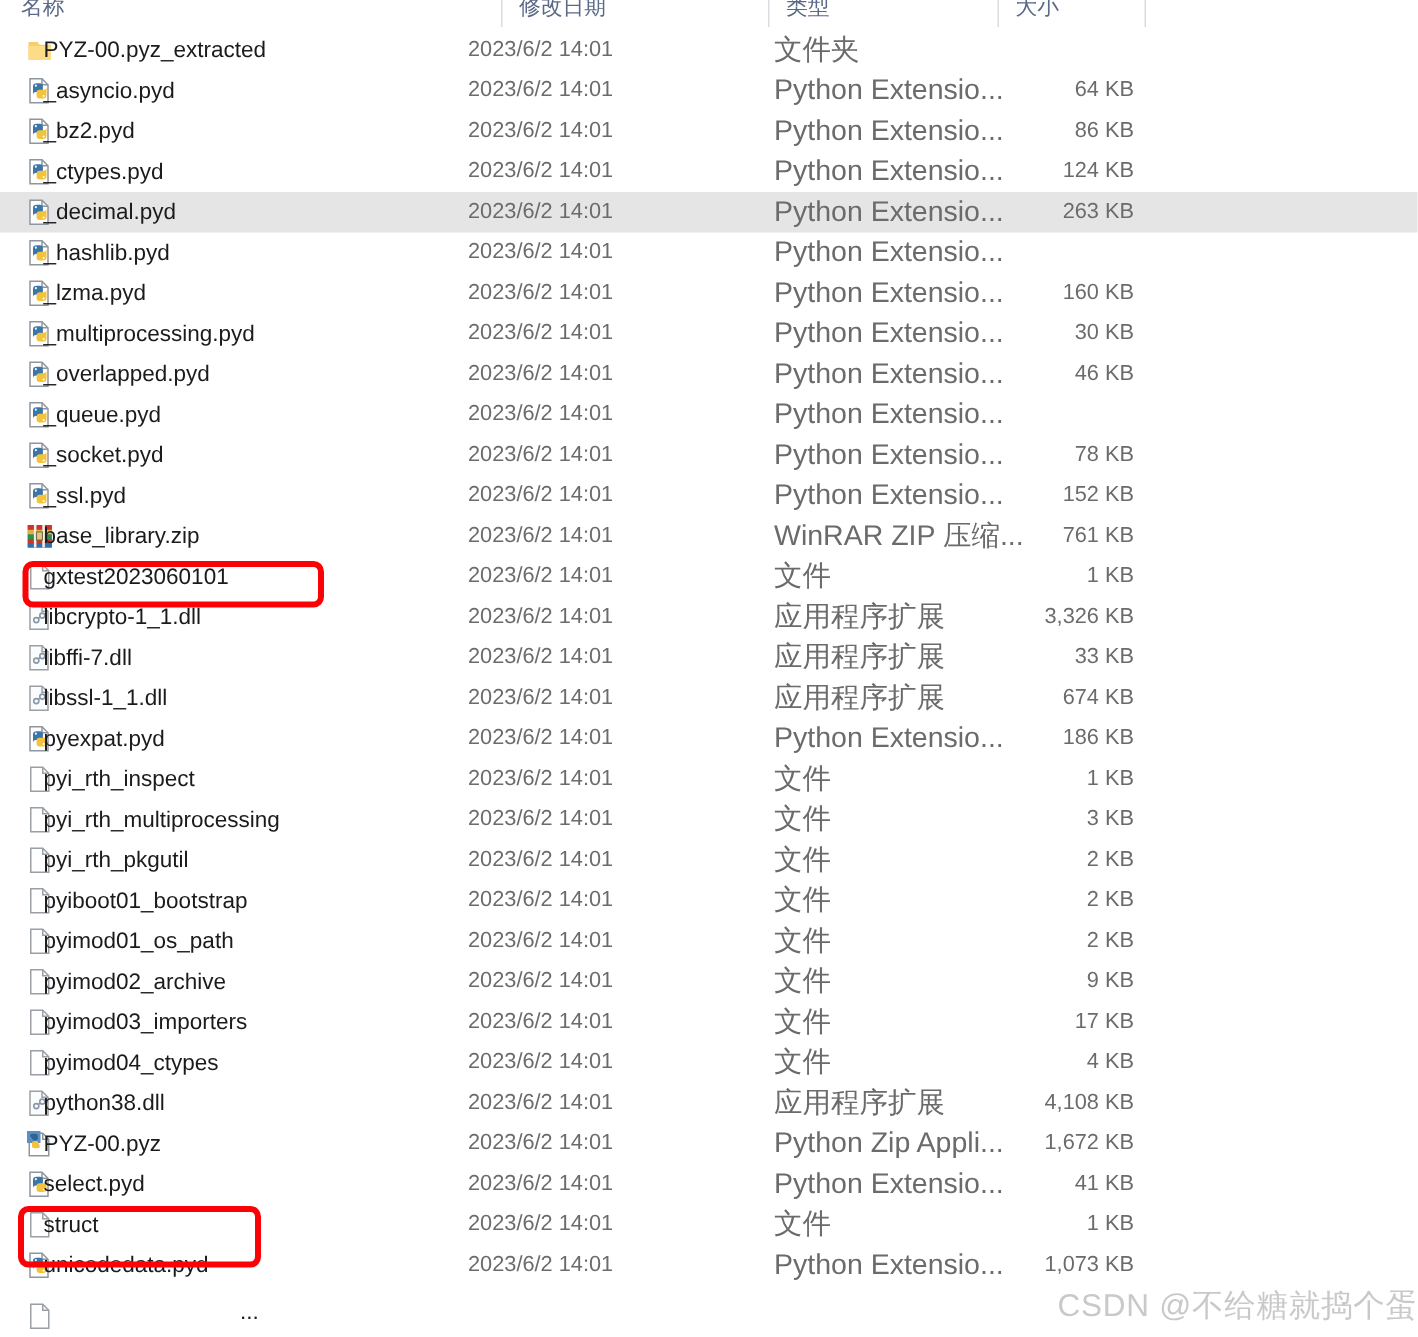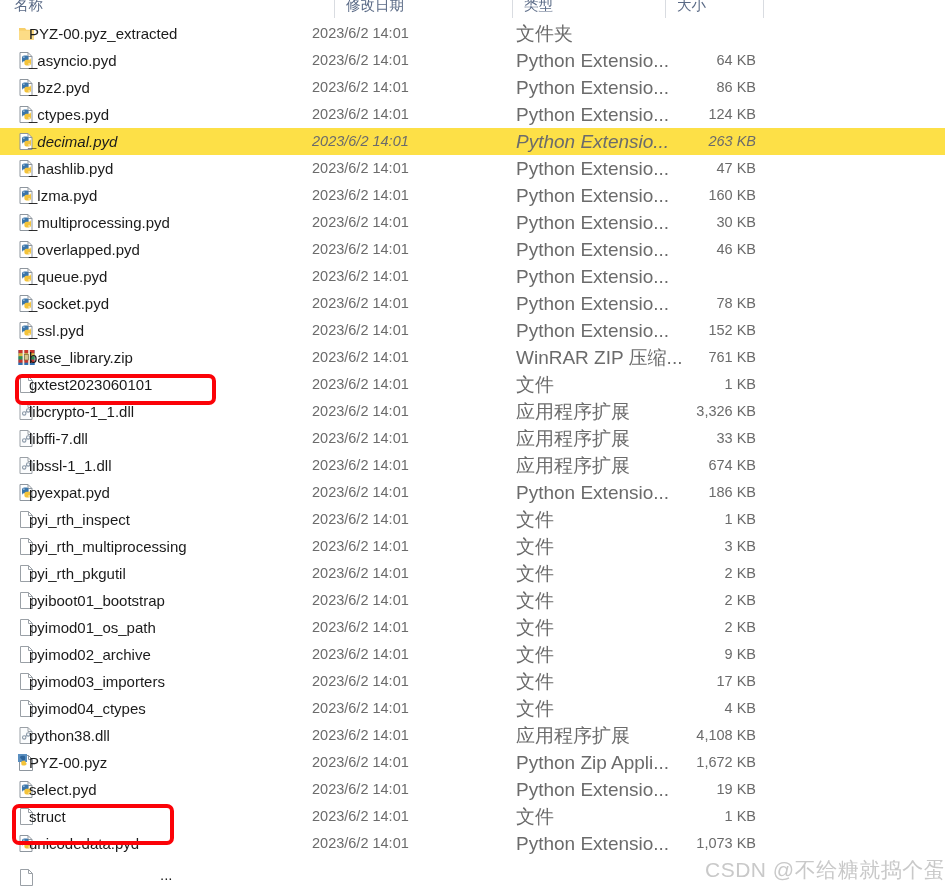--- a/index.html
+++ b/index.html
@@ -45,22 +45,21 @@
     left: 0;
     top: 20px;
     width: 945px;
   }
   .row {
     position: relative;
     height: 27px;
     width: 945px;
   }
   .row.selected {
-    background: #fde047;
-    font-style: italic;
+    background: #e5e5e5;
   }
   .cell-name {
     position: absolute;
     left: 29px;
     top: 0;
     height: 27px;
     line-height: 27px;
     font-size: 15px;
     color: #1b1b1b;
     white-space: nowrap;
@@ -256,21 +255,20 @@
           <path d="M11 1.5 v4 h4" fill="none" stroke="#8e969e" stroke-width="1"></path>
           <path d="M5 6.5 q0-2 2.4-2 h2.2 q2 0 2 1.8 v2.2 q0 1.8-2 1.8 H7 q-2 0-2 2 v1.4" fill="#3b76ab"></path>
           <circle cx="6.9" cy="6.1" r="0.7" fill="#ffffff"></circle>
           <path d="M14 12.6 q0 2-2.4 2 H9.4 q-2 0-2-1.8 v-2.2 q0-1.8 2-1.8 H12 q2 0 2-2 V5.4" fill="#f3c33b"></path>
           <circle cx="12.1" cy="13" r="0.7" fill="#ffffff"></circle>
         </svg>
       </span>
       <span class="cell-name">_hashlib.pyd</span>
       <span class="cell-date">2023/6/2 14:01</span>
       <span class="cell-type">Python Extensio...</span>
-      <span class="cell-size">47 KB</span>
     </div>
     <div class="row">
       <span class="icon">
         <svg width="19" height="19" viewBox="0 0 19 19">
           <path d="M3 1.5 h8 l4 4 v12 h-12 z" fill="#ffffff" stroke="#8e969e" stroke-width="1"></path>
           <path d="M11 1.5 v4 h4" fill="none" stroke="#8e969e" stroke-width="1"></path>
           <path d="M5 6.5 q0-2 2.4-2 h2.2 q2 0 2 1.8 v2.2 q0 1.8-2 1.8 H7 q-2 0-2 2 v1.4" fill="#3b76ab"></path>
           <circle cx="6.9" cy="6.1" r="0.7" fill="#ffffff"></circle>
           <path d="M14 12.6 q0 2-2.4 2 H9.4 q-2 0-2-1.8 v-2.2 q0-1.8 2-1.8 H12 q2 0 2-2 V5.4" fill="#f3c33b"></path>
           <circle cx="12.1" cy="13" r="0.7" fill="#ffffff"></circle>
@@ -593,21 +591,21 @@
           <path d="M11 1.5 v4 h4" fill="none" stroke="#8e969e" stroke-width="1"></path>
           <path d="M5 6.5 q0-2 2.4-2 h2.2 q2 0 2 1.8 v2.2 q0 1.8-2 1.8 H7 q-2 0-2 2 v1.4" fill="#3b76ab"></path>
           <circle cx="6.9" cy="6.1" r="0.7" fill="#ffffff"></circle>
           <path d="M14 12.6 q0 2-2.4 2 H9.4 q-2 0-2-1.8 v-2.2 q0-1.8 2-1.8 H12 q2 0 2-2 V5.4" fill="#f3c33b"></path>
           <circle cx="12.1" cy="13" r="0.7" fill="#ffffff"></circle>
         </svg>
       </span>
       <span class="cell-name">select.pyd</span>
       <span class="cell-date">2023/6/2 14:01</span>
       <span class="cell-type">Python Extensio...</span>
-      <span class="cell-size">19 KB</span>
+      <span class="cell-size">41 KB</span>
     </div>
     <div class="row">
       <span class="icon">
         <svg width="19" height="19" viewBox="0 0 19 19">
           <path d="M3.5 1.5 h8 l4 4 v12 h-12 z" fill="#ffffff" stroke="#9aa0a6" stroke-width="1"></path>
           <path d="M11.5 1.5 v4 h4" fill="none" stroke="#9aa0a6" stroke-width="1"></path>
         </svg>
       </span>
       <span class="cell-name">struct</span>
       <span class="cell-date">2023/6/2 14:01</span>

